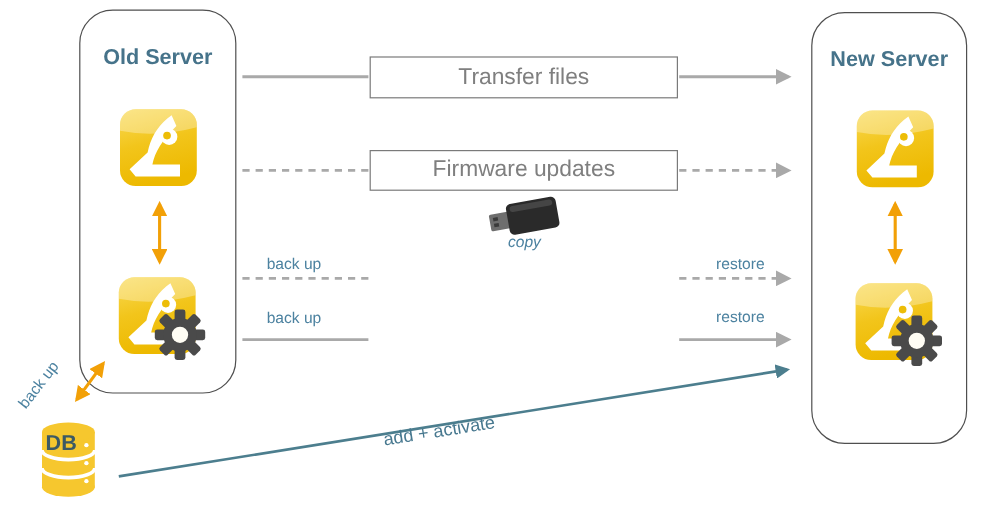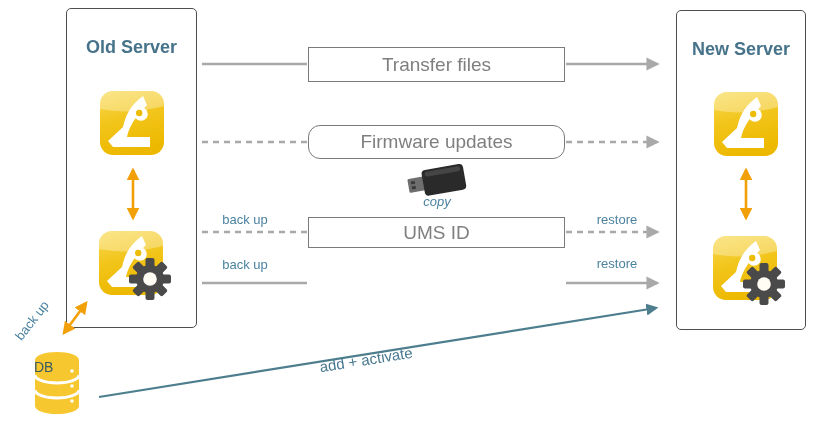--- a/index.html
+++ b/index.html
@@ -3,37 +3,37 @@
 <meta charset="utf-8">
 <style>
   html,body { margin:0; padding:0; background:#fff; }
   .canvas {
     position:relative; width:830px; height:425px; background:#ffffff;
     font-family:"Liberation Sans", sans-serif; overflow:hidden;
   }
   
   .server-box {
     position:absolute; background:#ffffff; border:1.5px solid #4f4f4f;
-    border-radius:5px; box-sizing:border-box; z-index:1;
+    border-radius:28px; box-sizing:border-box; z-index:1;
   }
   .server-box.old { left:66px; top:8px;  width:131px; height:320px; }
-  .server-box.new { left:676px; top:10px; width:130px; height:320px; }
+  .server-box.new { left:676px; top:10px; width:130px; height:360px; }
   .server-title {
     position:absolute; width:100%; text-align:center; top:28px;
     font-weight:bold; font-size:18px; color:#46738A;
   }
   
   .mid-box {
     position:absolute; left:308px; width:257px; box-sizing:border-box;
     border:1px solid #7a7a7a; background:#fff; z-index:3;
     display:flex; align-items:center; justify-content:center;
     color:#7f7f7f; font-size:19px;
   }
   .mid-box.r1 { top:47px;  height:35px; }
-  .mid-box.r2 { top:125px; height:34px;border-radius:12px; }
+  .mid-box.r2 { top:125px; height:34px; }
   .mid-box.r3 { top:217px; height:31px; }
   .mid-box.r4 { top:262px; height:33px; }
   
   .small-label {
     position:absolute; font-size:13px; color:#4C82A0; text-align:center; z-index:3;
     white-space:nowrap;
   }
   .lbl-backup-3  { left:210px; top:212px; width:70px; }
   .lbl-backup-4  { left:210px; top:257px; width:70px; }
   .lbl-restore-3 { left:582px; top:212px; width:70px; }
@@ -41,22 +41,22 @@
   .lbl-copy      { left:406px; top:194px; width:62px;font-style:italic; }
   .lbl-db-backup {
     left:1px; top:313px; width:62px;
     transform:rotate(-52deg); transform-origin:center;
   }
   .lbl-add-activate {
     left:255px; top:351px; width:222px; font-size:15px; color:#47788F;
     transform:rotate(-9deg); transform-origin:center;
   }
   .lbl-db {
-    position:absolute; left:34px; top:359px; width:34px; 
-    font-size:14px; color:#3C5964; z-index:4;
+    position:absolute; left:34px; top:359px; width:34px; text-align:center;
+    font-size:18px; color:#3C5964; z-index:4;font-weight:bold;
   }
   
   .overlay { position:absolute; left:0; top:0; z-index:2; pointer-events:none; }
   .icon-svg { position:absolute; z-index:3; overflow:visible; }
   .gray-solid  { stroke:#A9A9A9; stroke-width:2.4; }
   .gray-dashed { stroke:#A9A9A9; stroke-width:2.4; stroke-dasharray:6 5; }
   .orange-line { stroke:#F2A007; stroke-width:2.6; }
   .teal-line   { stroke:#4C7E8E; stroke-width:2.2; }
 </style>
 </head>
@@ -170,23 +170,20 @@
     <circle cx="39" cy="51" r="1.8" fill="#ffffff"></circle>
   </svg>
   <div class="lbl-db">DB</div>
 
   <div class="mid-box r1">
     <span>Transfer files</span>
   </div>
   <div class="mid-box r2">
     <span>Firmware updates</span>
   </div>
-  <div class="mid-box r3">
-    <span>UMS ID</span>
-  </div>
 
   <div class="small-label lbl-backup-3">back up</div>
   <div class="small-label lbl-backup-4">back up</div>
   <div class="small-label lbl-restore-3">restore</div>
   <div class="small-label lbl-restore-4">restore</div>
   <div class="small-label lbl-copy">copy</div>
   <div class="small-label lbl-db-backup">back up</div>
   <div class="small-label lbl-add-activate">add + activate</div>
 
 </div>

